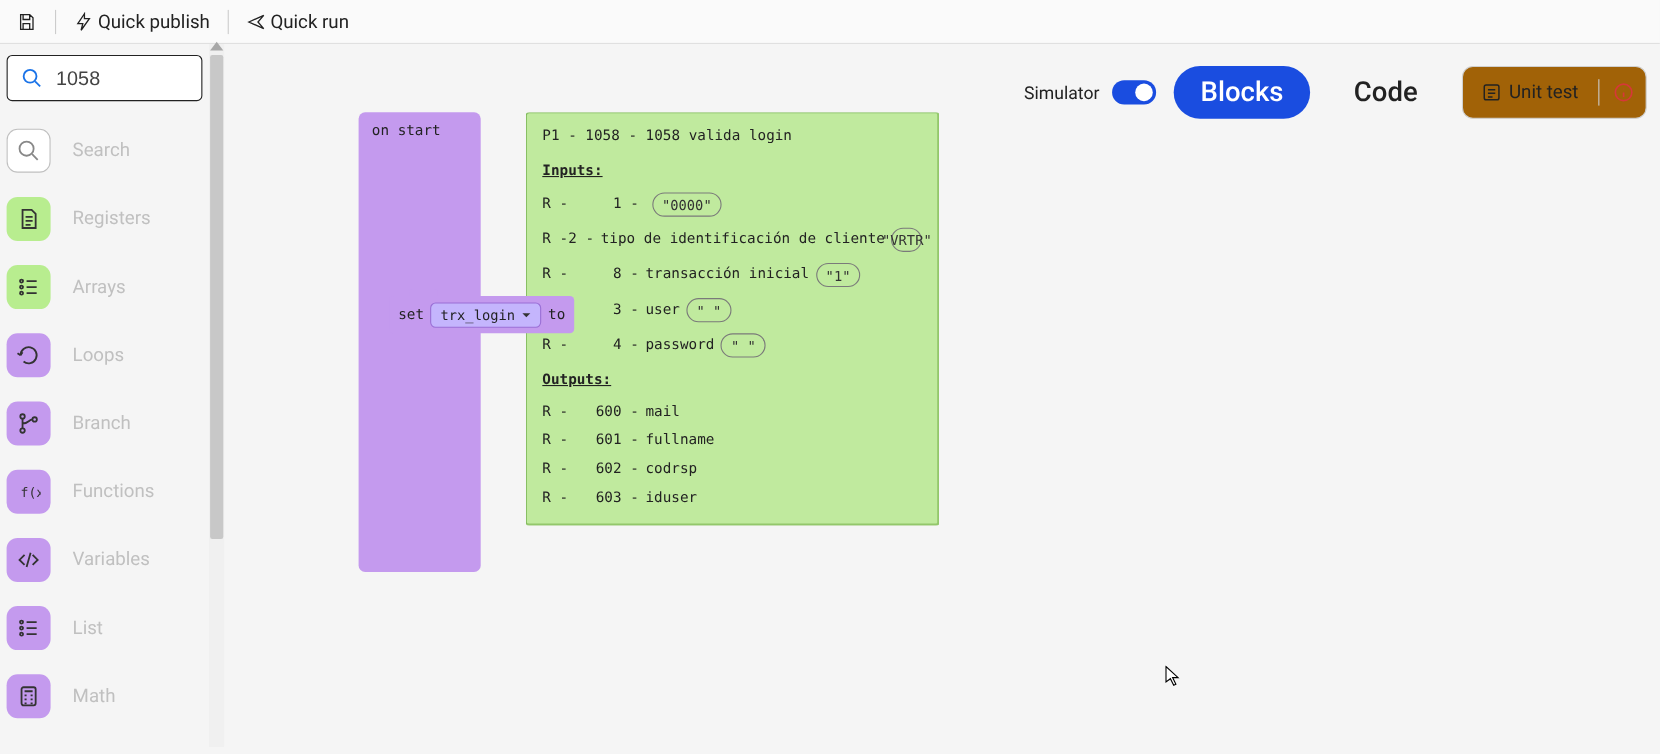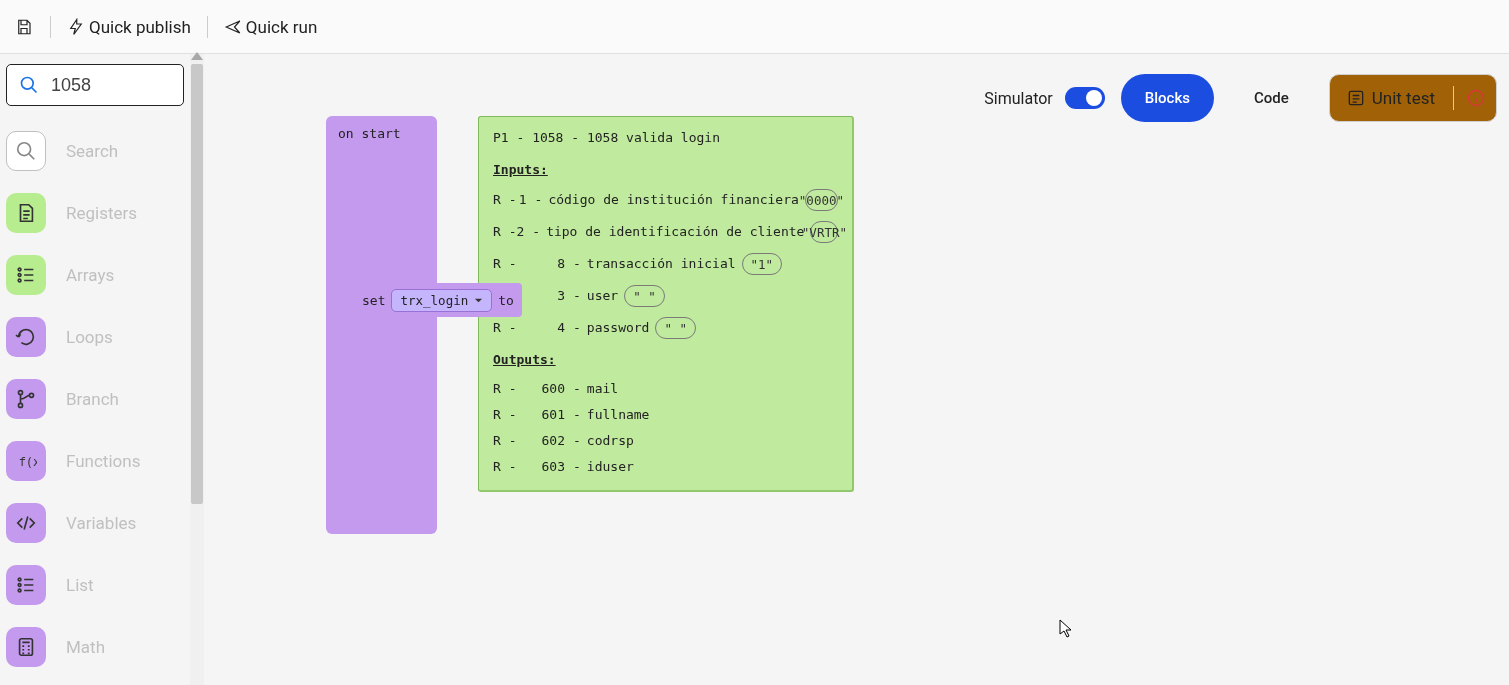--- a/index.html
+++ b/index.html
@@ -1,21 +1,21 @@
 <!DOCTYPE html>
 <html><head>
 <meta charset="utf-8">
 <style>
   * { box-sizing: border-box; margin: 0; padding: 0; }
   html, body { width: 100%; height: 100%; font-family: -apple-system, BlinkMacSystemFont, "Segoe UI", Roboto, sans-serif; background: #f5f5f5; overflow: hidden; }
   
   .toolbar {
     display: flex;
     align-items: center;
-    height: 54px;
+    height: 40px;
     padding: 0 8px;
     gap: 6px;
     border-bottom: 1px solid #e0e0e0;
     background: #fafafa;
   }
   .tb-btn {
     display: inline-flex;
     align-items: center;
     justify-content: center;
     height: 32px;
@@ -110,21 +110,21 @@
   .toggle {
     width: 40px; height: 22px; border-radius: 12px; background: #1a4de0;
     display: inline-flex; align-items: center; justify-content: flex-end; padding: 3px;
     cursor: pointer;
   }
   .toggle-knob { width: 16px; height: 16px; border-radius: 50%; background: #fff; }
   .mode-btn {
     height: 48px;
     border-radius: 24px;
     padding: 0 24px;
-    font-size: 15px;
+    font-size: 25px;
     font-weight: 500;
     display: inline-flex;
     align-items: center;
     cursor: pointer;
     user-select: none;
     justify-content: flex-end;
   }
   .mode-blocks { background: #1a4de0; color: #fff; }
   .mode-code { background: transparent; color: #222; }
   .unit-group {
@@ -435,21 +435,20 @@
 
       <div class="green-panel">
         <div class="title-row">P1 - 1058 - 1058 valida login</div>
 
         <div class="hdr">Inputs:</div>
 
         <div class="io-row">
           <span class="r">R -</span>
           <span class="n">1</span>
           <span class="sep">-</span>
-          <span class="desc">código de institución financiera</span>
           <span class="val-pill">"0000"</span>
         </div>
         <div class="io-row">
           <span class="r">R -</span>
           <span class="n">2</span>
           <span class="sep">-</span>
           <span class="desc">tipo de identificación de cliente</span>
           <span class="val-pill">"VRTR"</span>
         </div>
         <div class="io-row">

